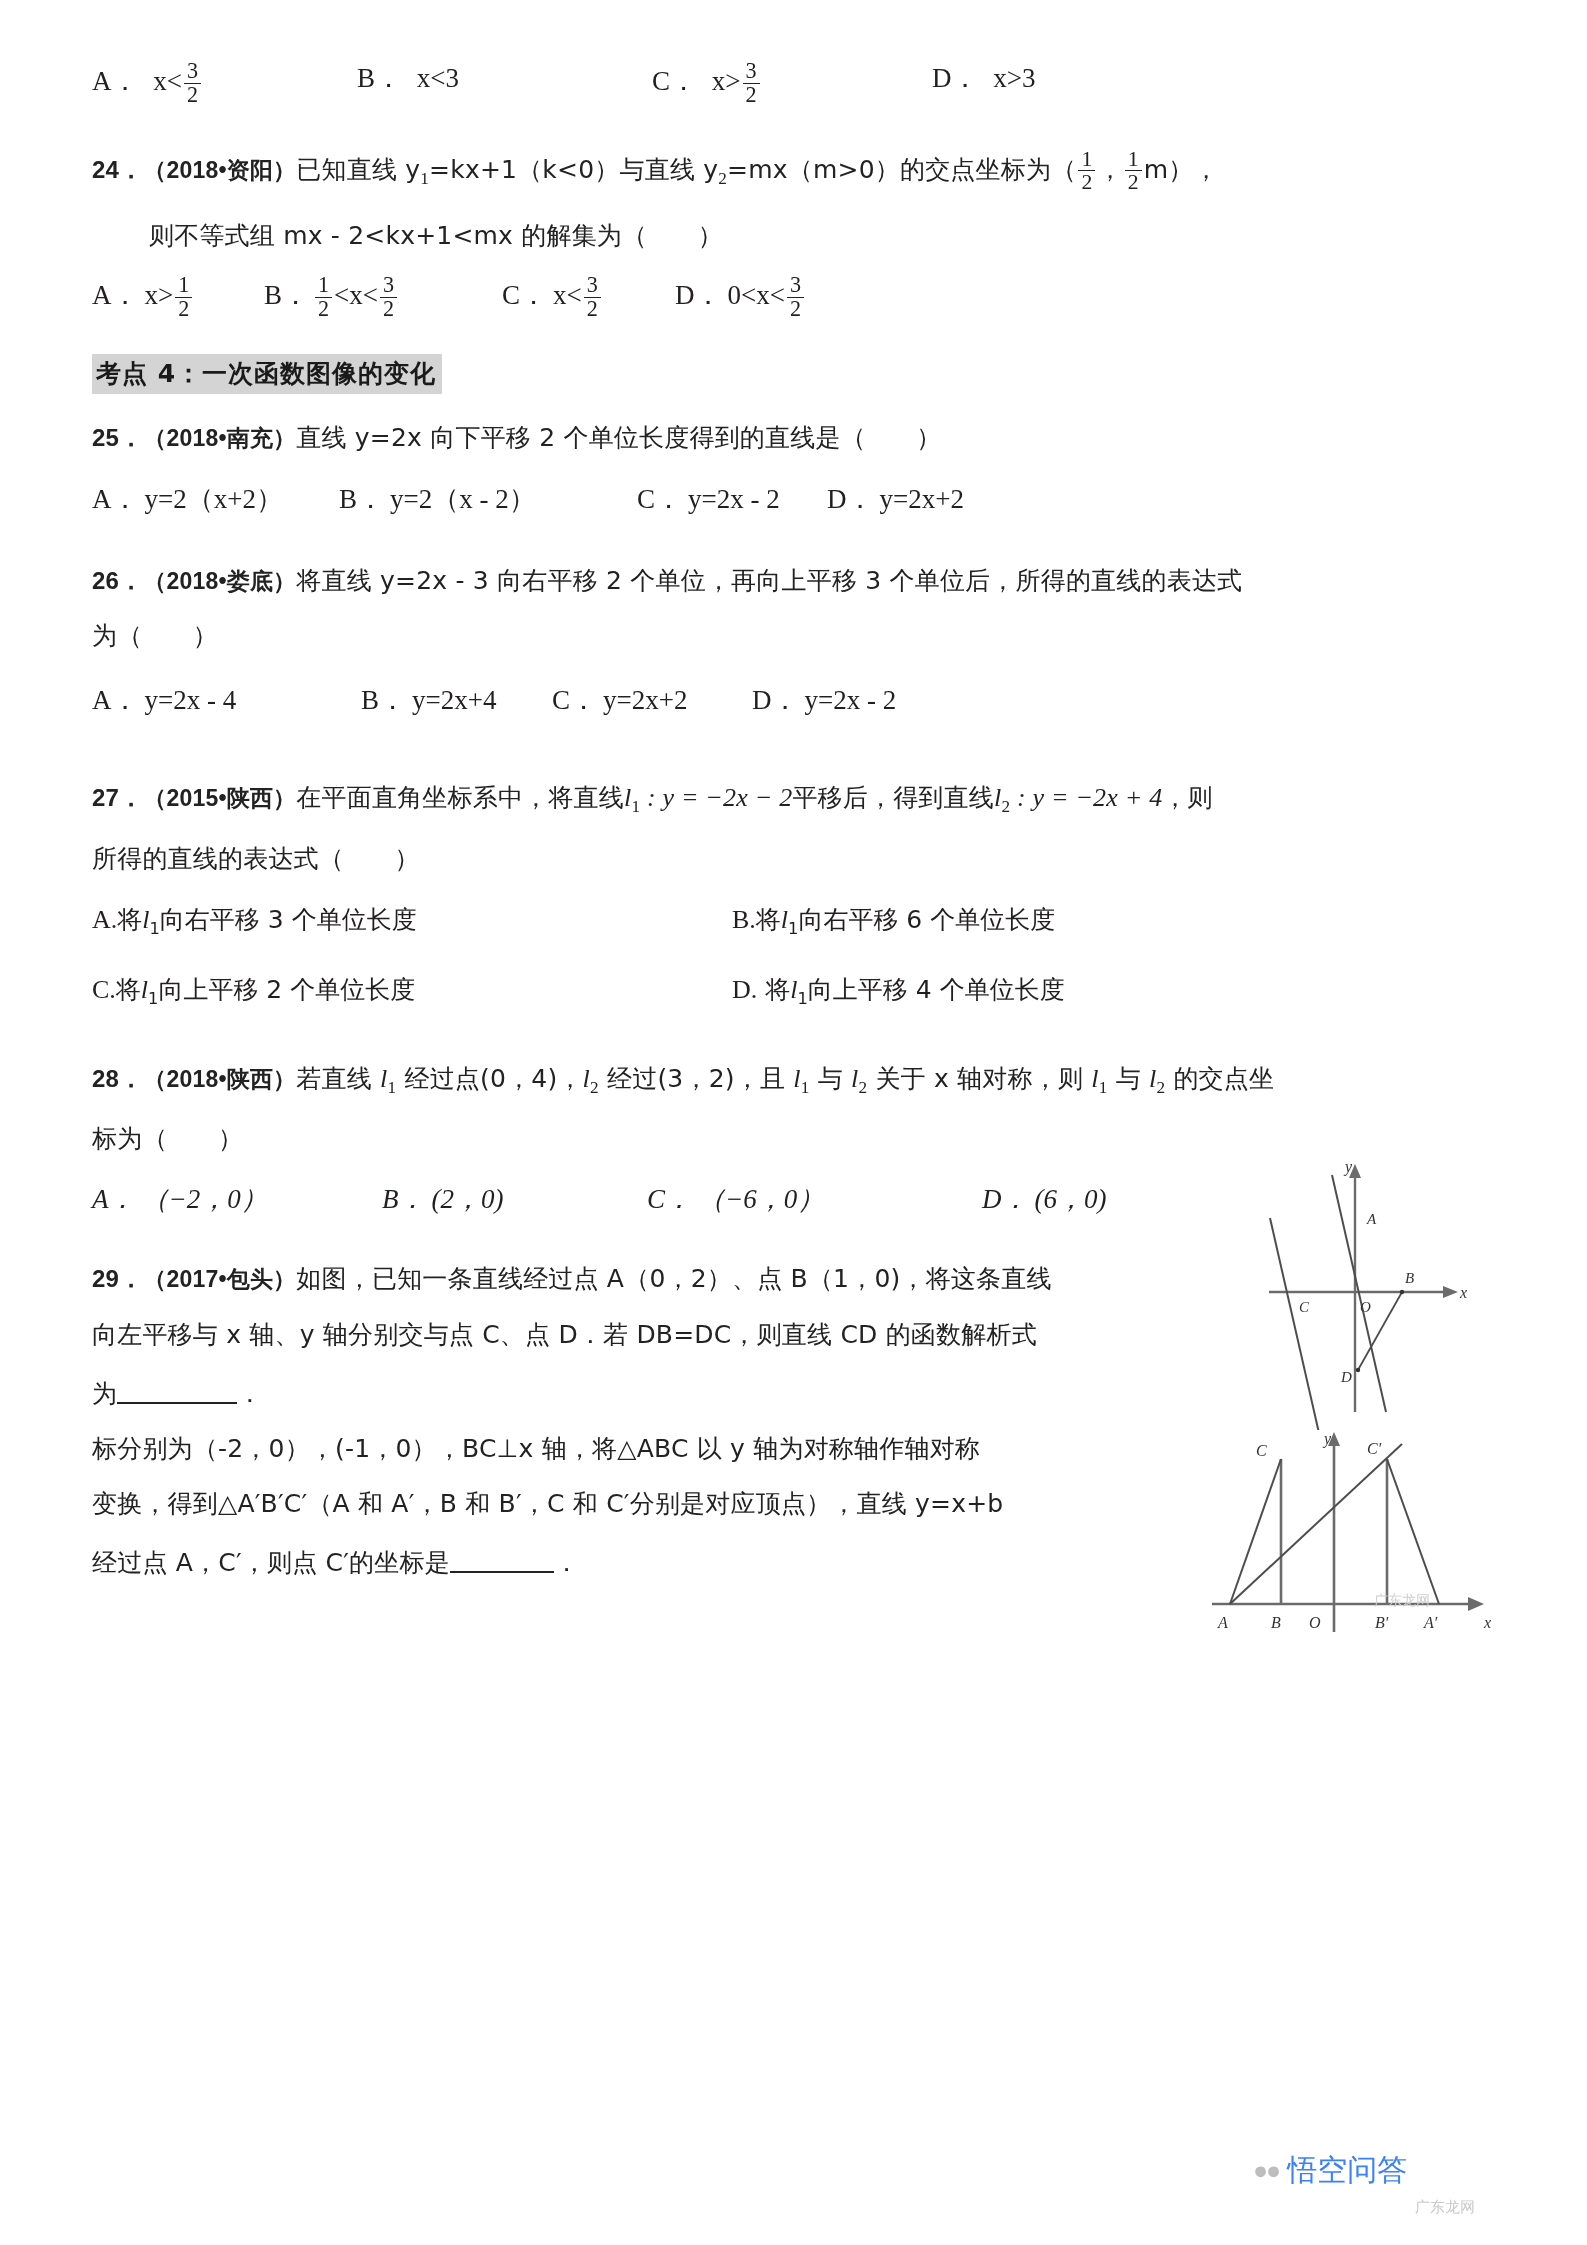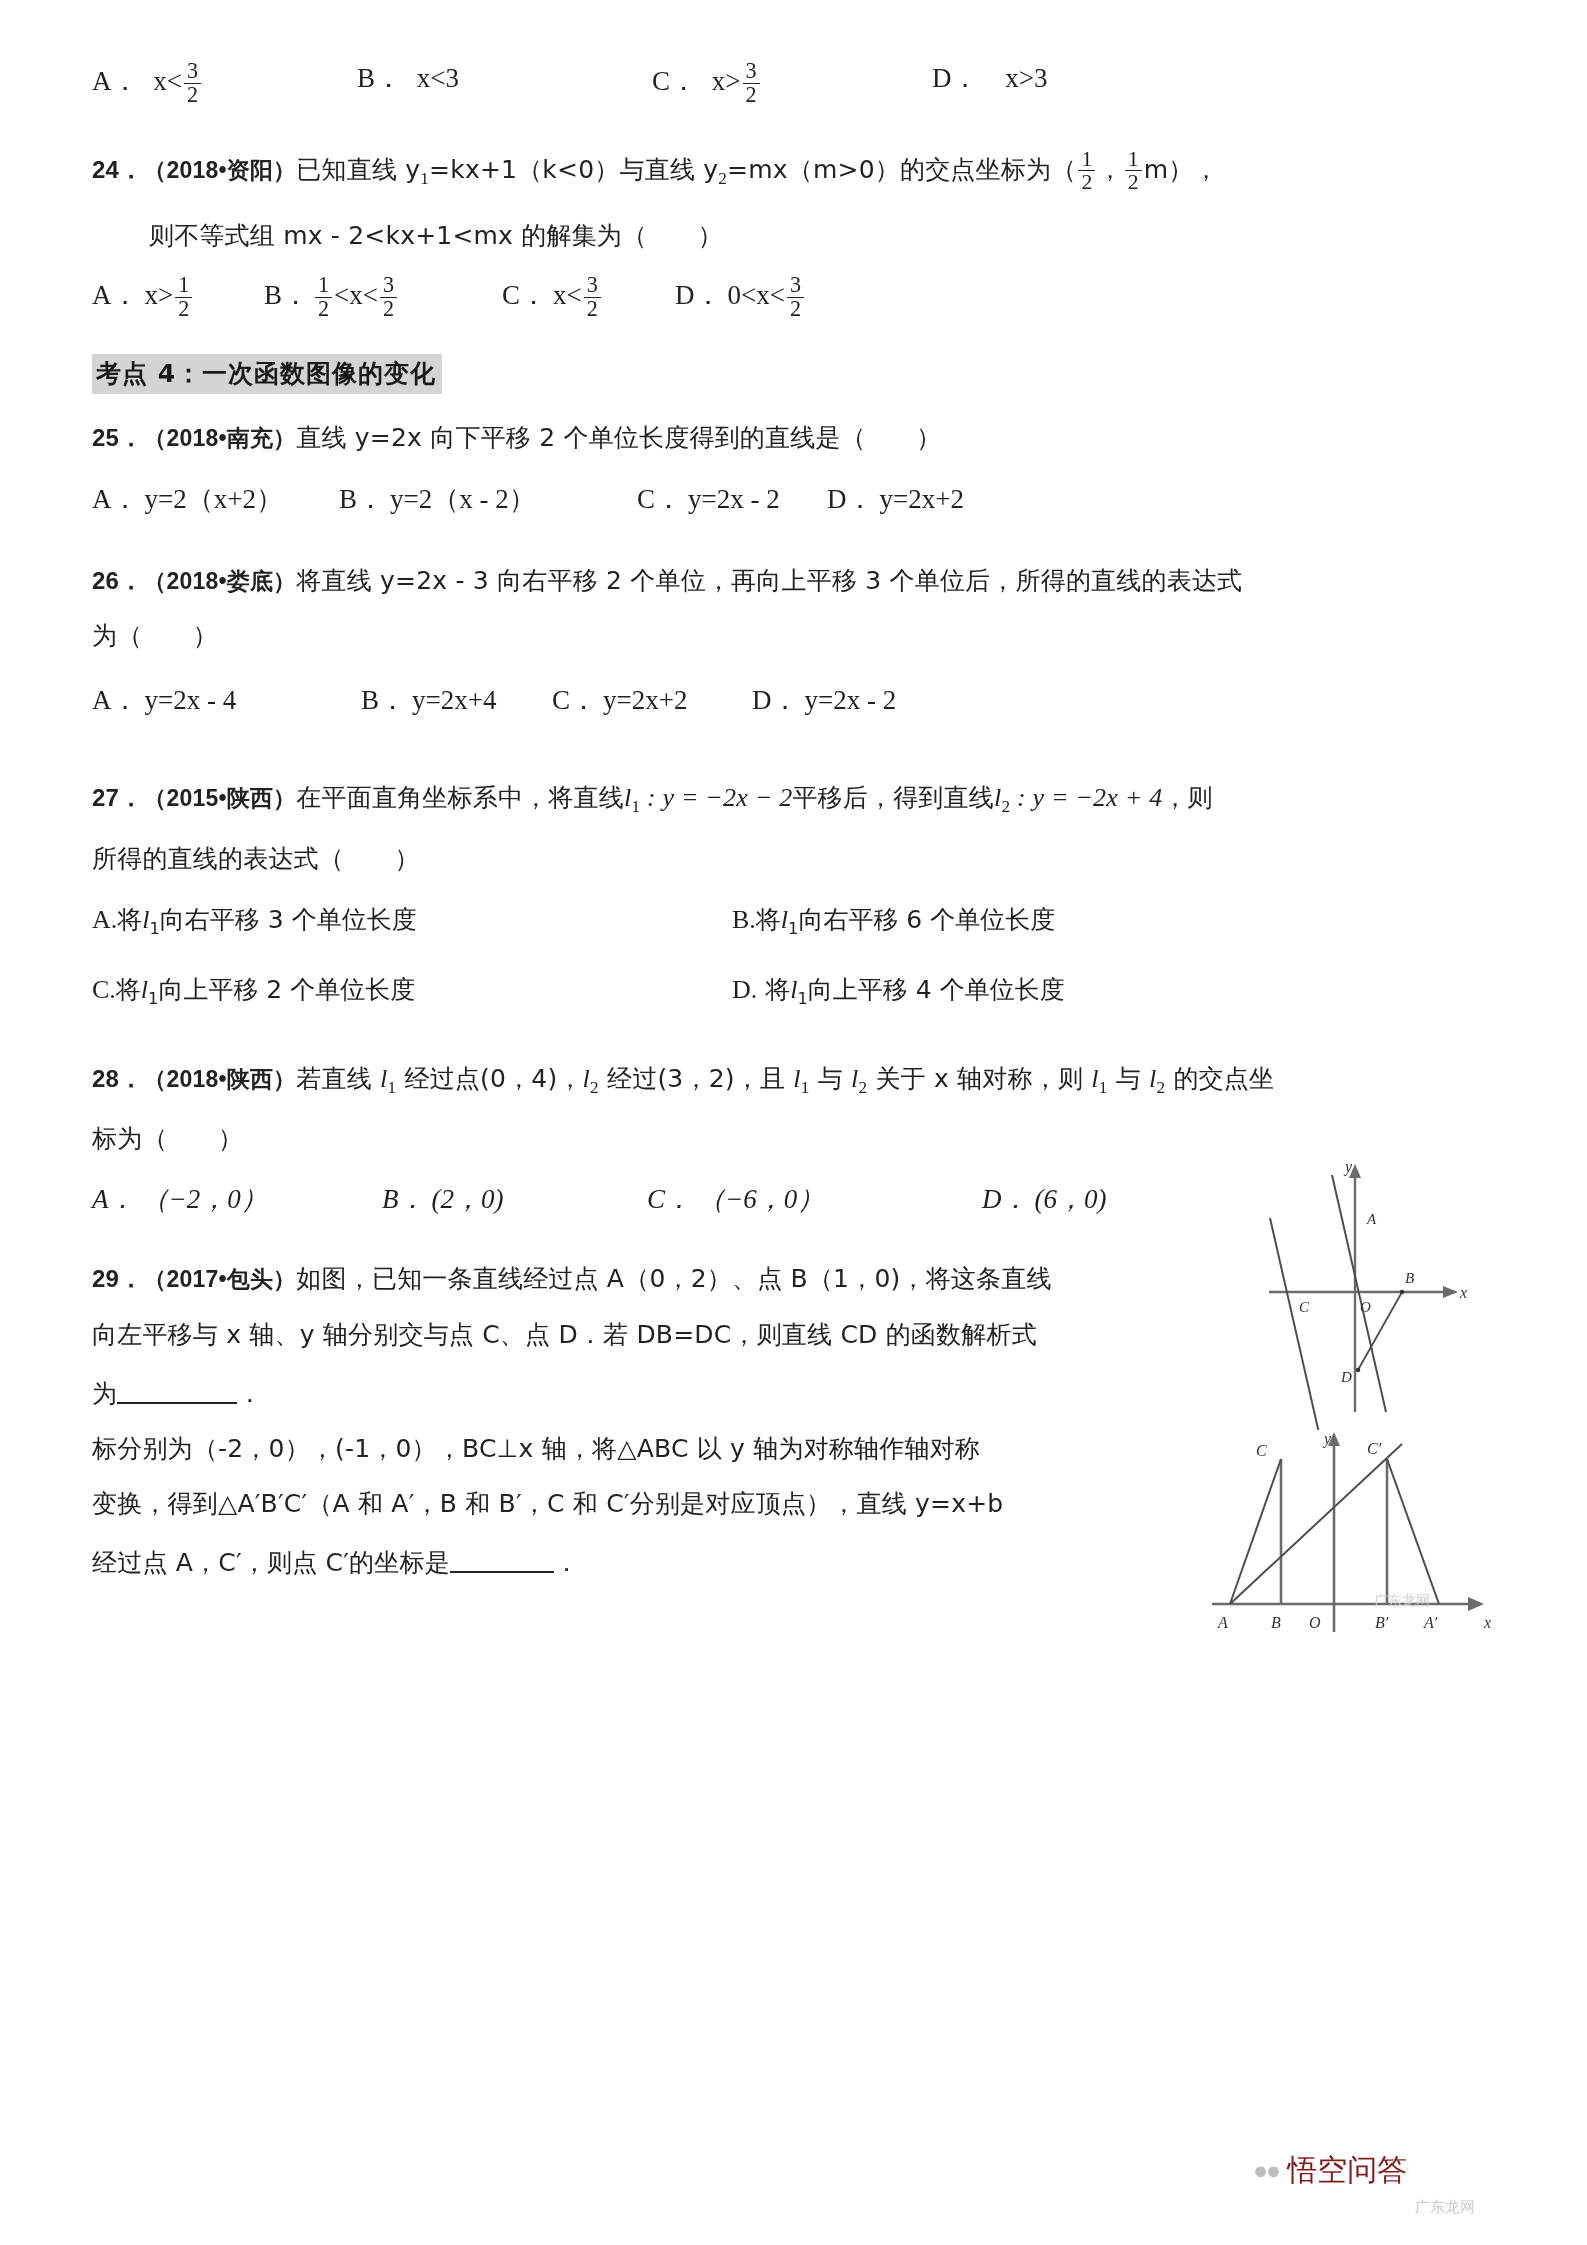--- a/index.html
+++ b/index.html
@@ -113,21 +113,21 @@
     align-items: center;
     gap: 8px;
   }
   .wm-logo {
     font-size: 25px;
     color: #bdbdbd;
     letter-spacing: -2px;
   }
   .wm-name {
     font-size: 30px;
-    color: #7f1d1d;
+    color: #3b82f6;
     font-family: "DejaVu Sans", sans-serif;
   }
   .wm-sub {
     position: absolute;
     left: 1415px;
     top: 2198px;
     font-size: 15px;
     color: #c9c9c9;
     font-family: "DejaVu Sans", sans-serif;
   }
@@ -154,21 +154,21 @@
       <span style="left:265px;">
         <span>B．</span>
         <span style="margin-left:8px;">x&lt;3</span>
       </span>
       <span style="left:560px;">
         <span>C．</span>
         <span style="margin-left:8px;">x&gt;</span><span class="frac"><span class="num">3</span><span class="den">2</span></span>
       </span>
       <span style="left:840px;">
         <span>D．</span>
-        <span style="margin-left:20px;">x&gt;3</span>
+        <span style="margin-left:8px;">x&gt;3</span>
       </span>
     </div>
 
     <div class="line qline" style="margin-top:14px;">
       <span class="qnum">24．</span><span class="src">（2018•资阳）</span><span class="cn">已知直线 y</span><sub>1</sub><span class="cn">=kx+1（k&lt;0）与直线 y</span><sub>2</sub><span class="cn">=mx（m&gt;0）的交点坐标为（</span><span class="frac"><span class="num">1</span><span class="den">2</span></span><span class="cn">，</span><span class="frac"><span class="num">1</span><span class="den">2</span></span><span class="cn">m），</span>
     </div>
 
     <div class="line qline cn" style="margin-top:30px; padding-left:57px;">则不等式组 mx - 2&lt;kx+1&lt;mx 的解集为（　　）</div>
 
     <div class="choices" style="margin-top:26px; height:78px;">

